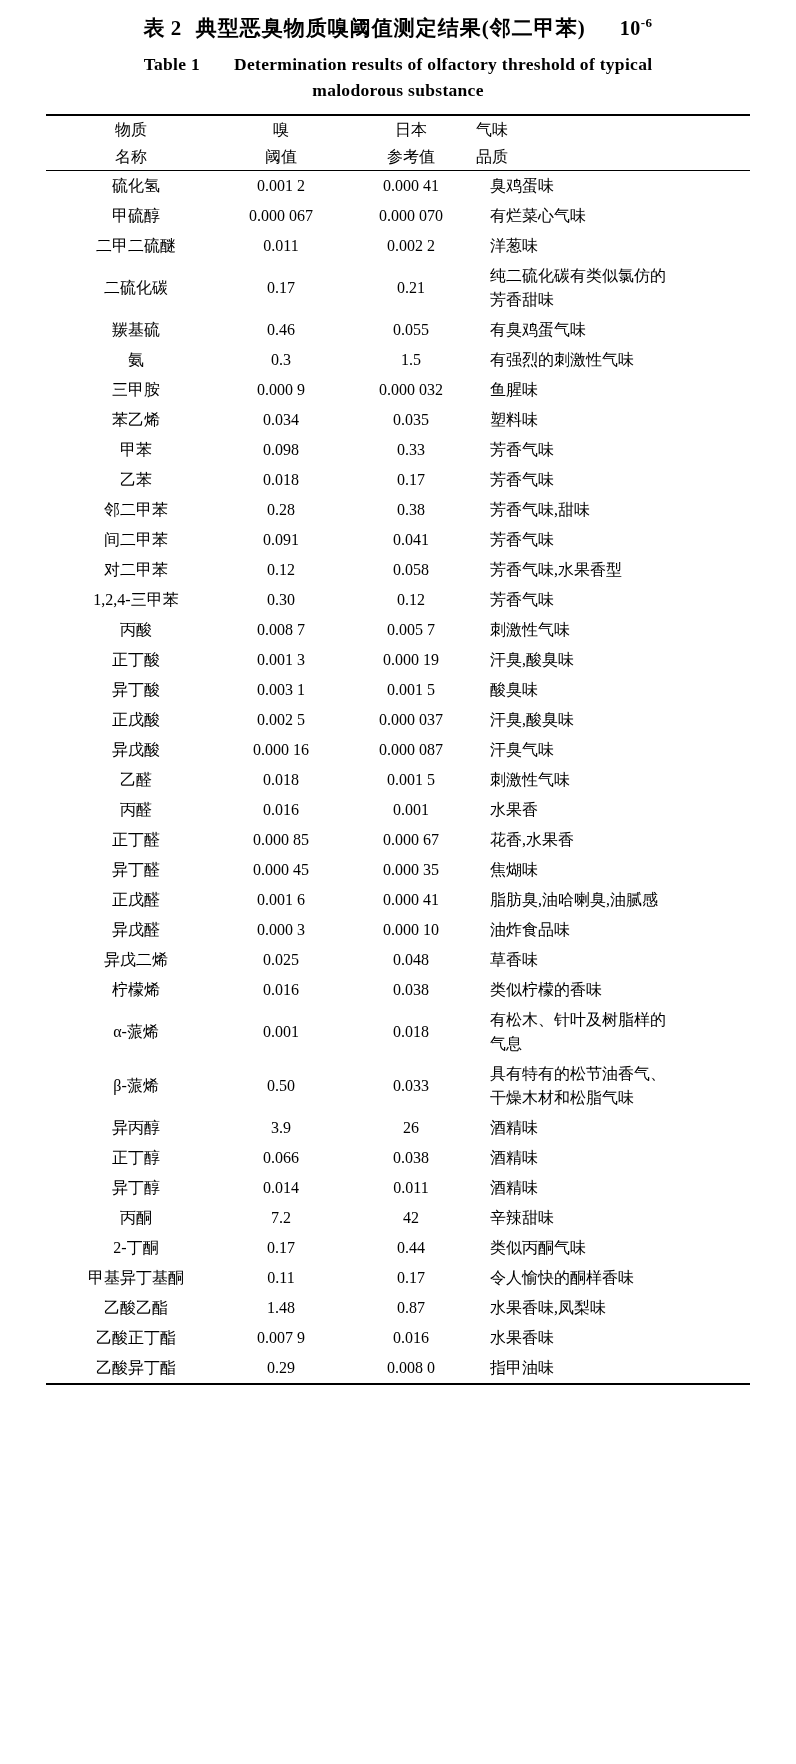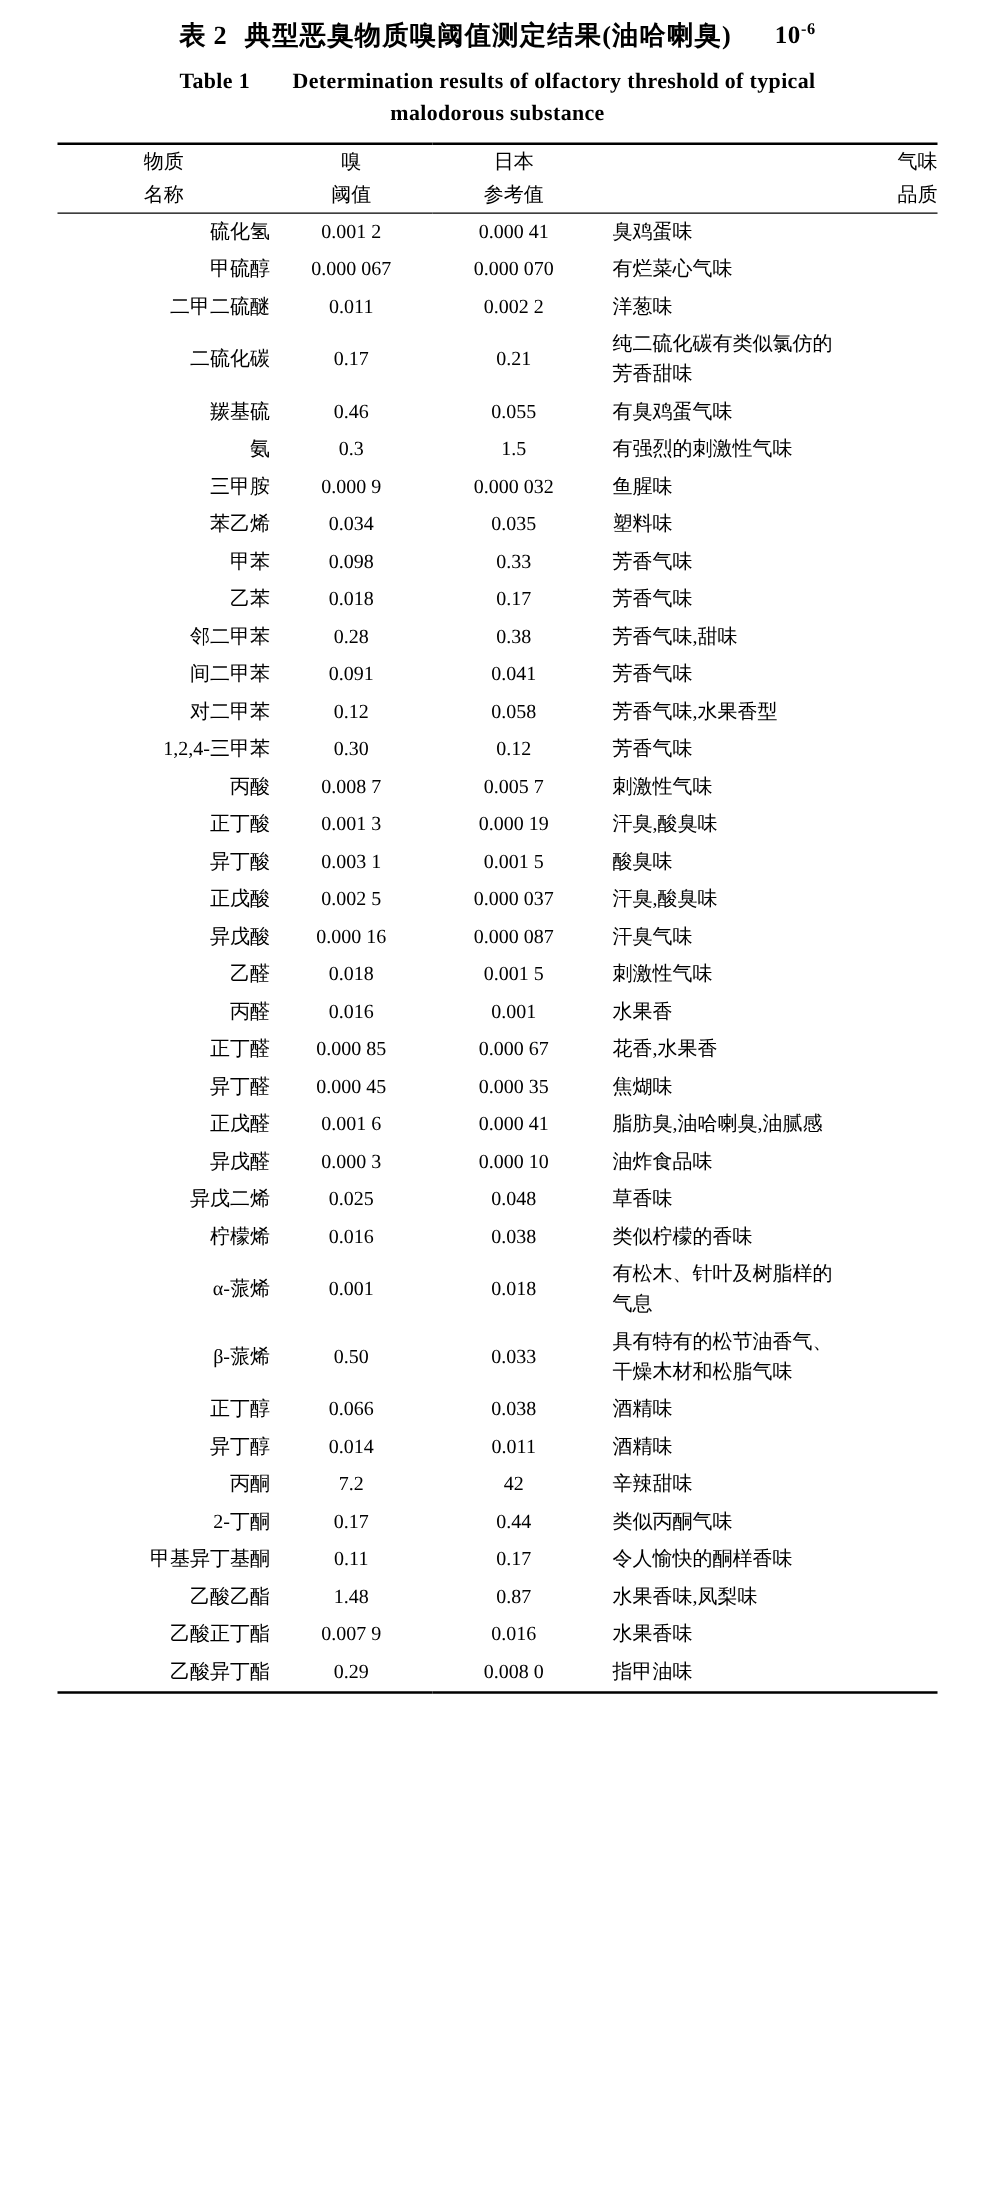--- a/index.html
+++ b/index.html
@@ -80,40 +80,40 @@
     border-top: 1.2px solid #000;
   }
   .rule-bottom {
     border-bottom: 2.5px solid #000;
   }
   table.data td {
     padding: 3px 0;
     vertical-align: middle;
     line-height: 1.5;
   }
-  .col-name   { width: 160px; text-align: right;  padding-left: 10px !important; }
+  .col-name   { width: 160px; text-align: center;  padding-left: 10px !important; }
   .col-thr    { width: 130px; text-align: center; }
   .col-jp     { width: 130px; text-align: center; }
   .col-qual   { text-align: left; padding-left: 14px !important; }
   thead .col-name  { text-align: center; padding-left: 0 !important; }
-  thead .col-qual  { text-align: right; padding-left: 0 !important; }
+  thead .col-qual  { text-align: left; padding-left: 0 !important; }
   .qual-2 {
     line-height: 1.45;
   }
   .qual-2 span { display: block; font-family: Liberation Serif, serif; }
   .nowrap { white-space: nowrap; }
 </style>
 </head>
 <body>
 
 <div class="page">
 
   <div class="title-cn">
     <span class="t-num">表 2</span>
-    <span class="t-text">典型恶臭物质嗅阈值测定结果(油哈喇臭)</span>
+    <span class="t-text">典型恶臭物质嗅阈值测定结果(邻二甲苯)</span>
     <span class="t-unit"><span>10</span><sup>-6</sup></span>
   </div>
 
   <div class="title-en">
     <div class="line1">
       <span class="tbl">Table 1</span><span>Determination results of olfactory threshold of typical</span>
     </div>
     <div class="line2">malodorous substance</div>
   </div>
 
@@ -311,20 +311,26 @@
           <tr>
             <td class="col-name nowrap">β-蒎烯</td>
             <td class="col-thr nowrap">0.50</td>
             <td class="col-jp nowrap">0.033</td>
             <td class="col-qual qual-2">
               <span>具有特有的松节油香气、</span>
               <span>干燥木材和松脂气味</span>
             </td>
           </tr>
           <tr>
+            <td class="col-name nowrap">异丙醇</td>
+            <td class="col-thr nowrap">3.9</td>
+            <td class="col-jp nowrap">26</td>
+            <td class="col-qual"><span>酒精味</span></td>
+          </tr>
+          <tr>
             <td class="col-name nowrap">正丁醇</td>
             <td class="col-thr nowrap">0.066</td>
             <td class="col-jp nowrap">0.038</td>
             <td class="col-qual"><span>酒精味</span></td>
           </tr>
           <tr>
             <td class="col-name nowrap">异丁醇</td>
             <td class="col-thr nowrap">0.014</td>
             <td class="col-jp nowrap">0.011</td>
             <td class="col-qual"><span>酒精味</span></td>

